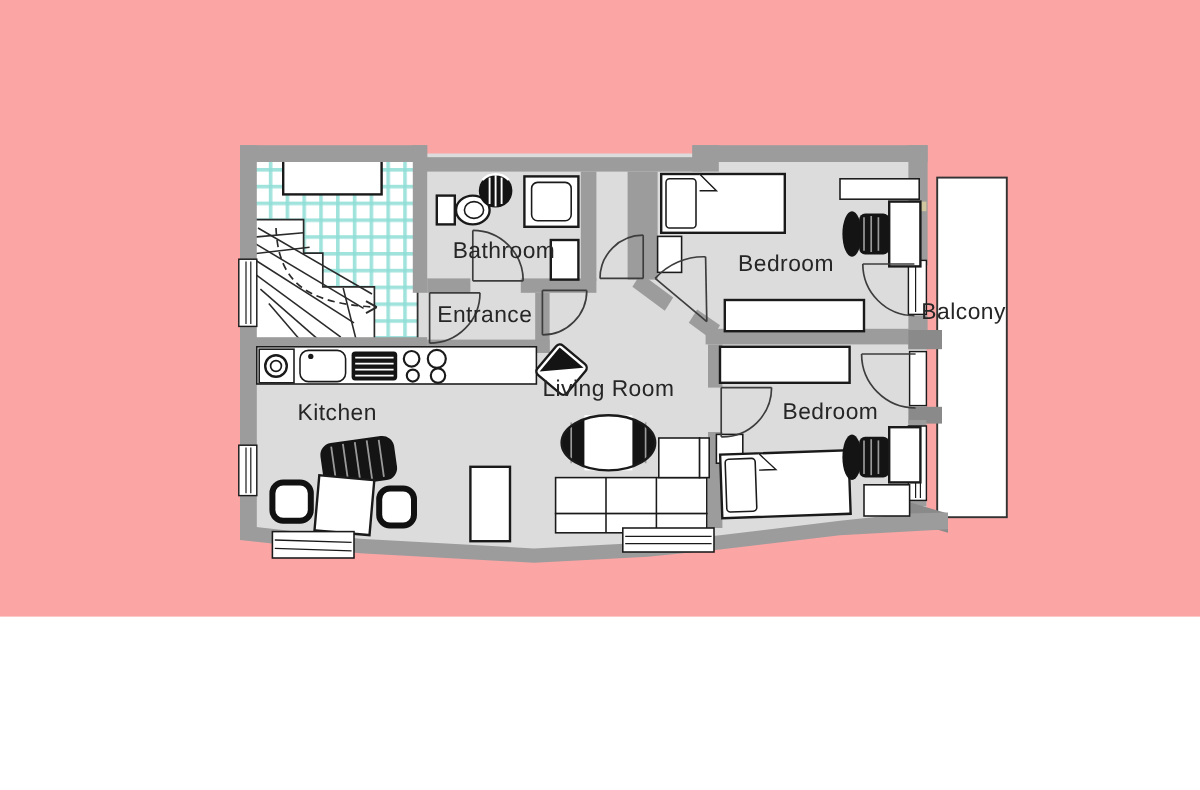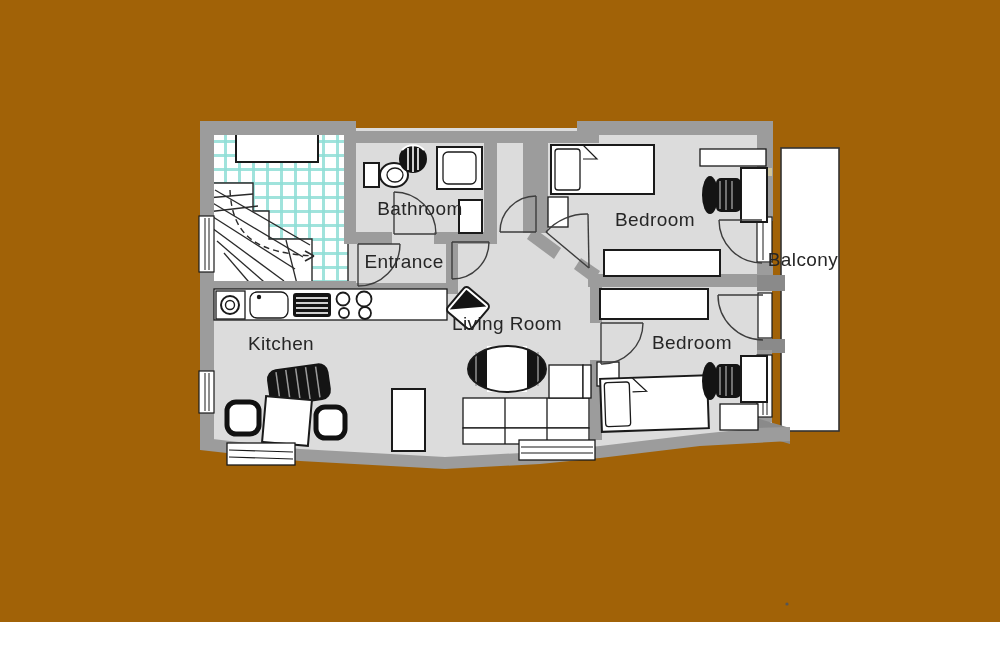--- a/index.html
+++ b/index.html
@@ -1,16 +1,16 @@
 <!DOCTYPE html>
 <html style="--wall: #9c9c9c; --wall-dark: #8a8a8a; --floor: #dcdcdc; --tile: #8fded6; --dark-furniture: #141414; --sill-tan: #cfc59f;"><head>
 <meta charset="utf-8">
 <style>
   html,body{margin:0;padding:0;background:#ffffff;}
-  .stage{position:relative;width:1000px;height:622px;background:#a16207;overflow:hidden;
+  .stage{position:relative;width:1000px;height:514px;background:#fca5a5;overflow:hidden;
          font-family:"Liberation Sans", sans-serif;}
   svg{position:absolute;left:0;top:0;}
   text.room-label{font-family:"Liberation Sans", sans-serif;
                   font-size:19px;fill:#262626;letter-spacing:.4px;}
   .wall{fill:var(--wall,#9c9c9c);}
   .wall-dark{fill:var(--wall-dark,#8a8a8a);}
   .furn{fill:#ffffff;stroke:#1a1a1a;stroke-width:2;}
   .furn-thin{fill:#ffffff;stroke:#1a1a1a;stroke-width:1.3;}
   .dark{fill:var(--dark-furniture,#141414);}
   .doorarc{fill:none;stroke:#3d3d3d;stroke-width:1.4;}

